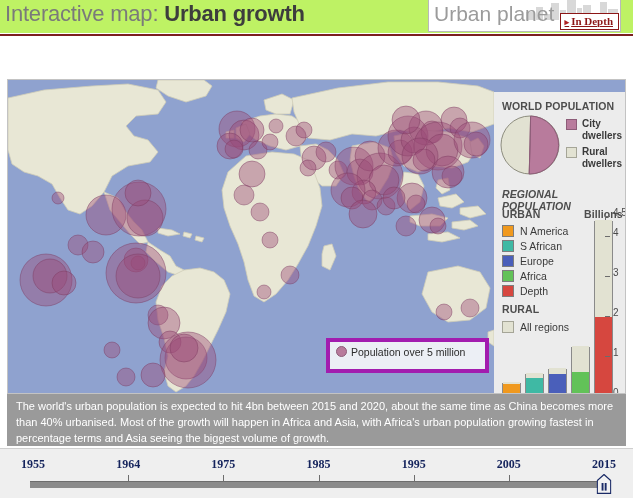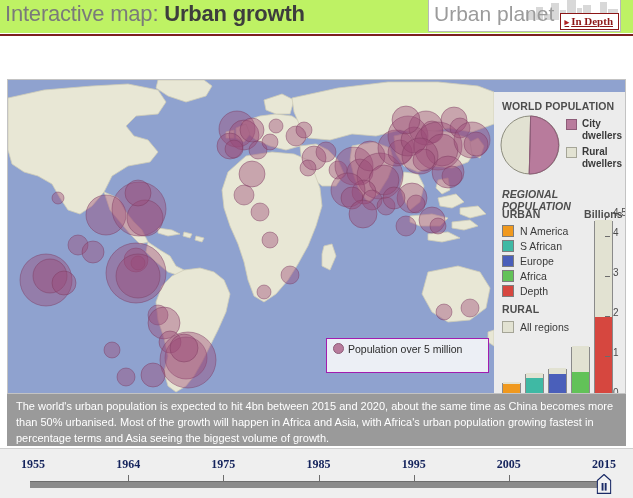--- a/index.html
+++ b/index.html
@@ -34,21 +34,21 @@
   
   .stage{position:absolute;left:7px;top:79px;width:619px;height:315px;
          border:1px solid #c3c3c3;box-sizing:border-box;overflow:hidden;background:#8fa2cf;}
   .mapwrap{position:absolute;left:0;top:0;width:486px;height:313px;overflow:hidden;
            background:#8fa2cf;}
   .mapsvg{position:absolute;left:0;top:0;}
   .bub{fill:#9a4a77;fill-opacity:.42;stroke:#7d3a60;stroke-opacity:.45;stroke-width:1;}
 
   
   .maplegend{position:absolute;left:318px;top:258px;width:163px;height:35px;
-             background:#eceff5;border:1px solid #a21caf;box-sizing:border-box;
+             background:#eceff5;border:4px solid #a21caf;box-sizing:border-box;
              padding:4px 5px 0 6px;font-size:10.5px;color:#2b2b2b;line-height:13.5px;}
   .maplegend .dot{display:inline-block;width:9px;height:9px;border-radius:50%;
                   background:#b87b9c;border:1px solid #8d5c78;vertical-align:-1px;
                   margin-right:4px;}
 
   
   .panel{position:absolute;left:486px;top:0;width:131px;height:313px;background:#ececec;margin-top:12px;}
   .p-h{position:absolute;font-size:10.5px;font-weight:bold;color:#4d4d4d;letter-spacing:.1px;}
   #wp-h{left:8px;top:8px;}
   #rp-h{left:8px;top:96px;font-style:italic;}
@@ -383,21 +383,21 @@
           <div class="ticklbl" style="bottom: 114px;">3</div>
           <div class="tick" style="bottom: 160px;"></div>
           <div class="ticklbl" style="bottom: 154px;">4</div>
           <div class="tick" style="bottom: 180px;"></div>
           <div class="ticklbl" style="bottom: 174px;">4.5</div>
         </div>
 
     </div>
   </div>
 
-  <div class="caption">The world's urban population is expected to hit 4bn between 2015 and 2020, about the same time as China becomes more than 50% urbanised. Most of the growth will happen in Africa and Asia, with Africa's urban population growing fastest in percentage terms and Asia seeing the biggest volume of growth.</div>
+  <div class="caption">The world's urban population is expected to hit 4bn between 2015 and 2020, about the same time as China becomes more than 40% urbanised. Most of the growth will happen in Africa and Asia, with Africa's urban population growing fastest in percentage terms and Asia seeing the biggest volume of growth.</div>
 
   <div class="tl">
     <div class="tl-track"></div>
     <div id="tl-items">
         <div class="tl-lbl" style="left: 33px;">1955</div>
         <div class="tl-lbl" style="left: 128.167px;">1964</div>
         <div class="tl-tick" style="left: 128.167px;"></div>
         <div class="tl-lbl" style="left: 223.333px;">1975</div>
         <div class="tl-tick" style="left: 223.333px;"></div>
         <div class="tl-lbl" style="left: 318.5px;">1985</div>

